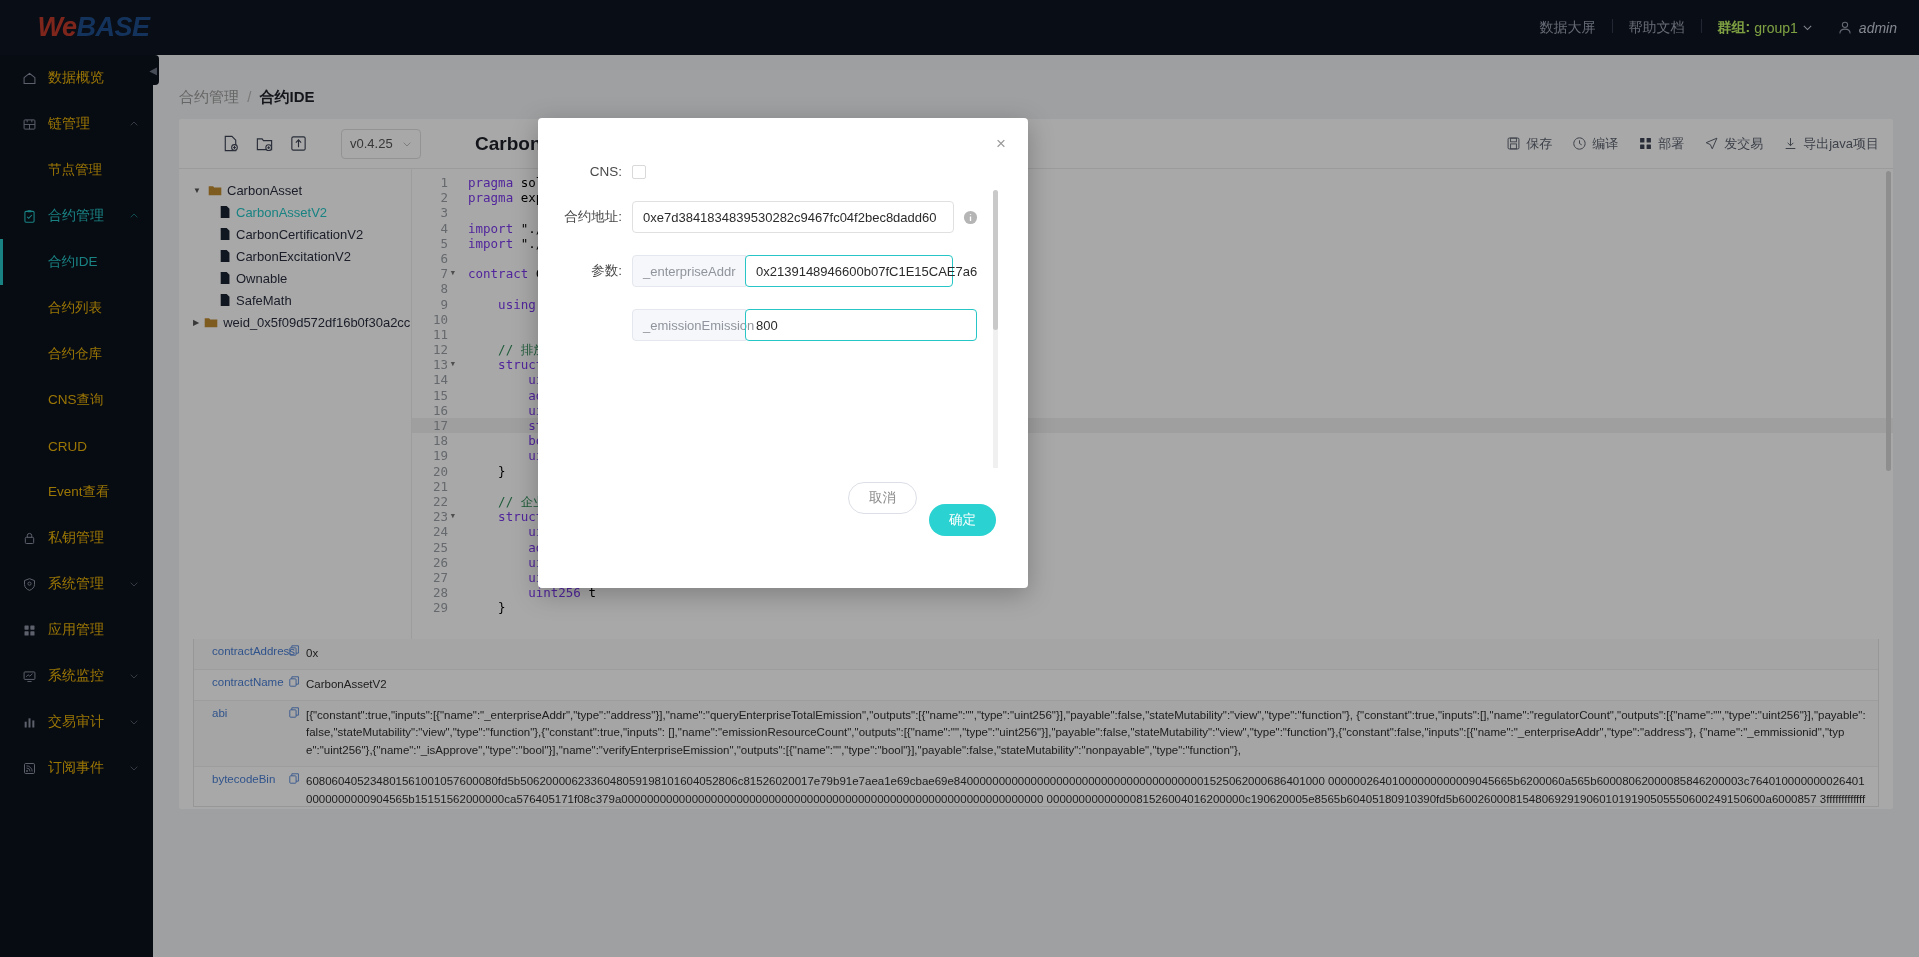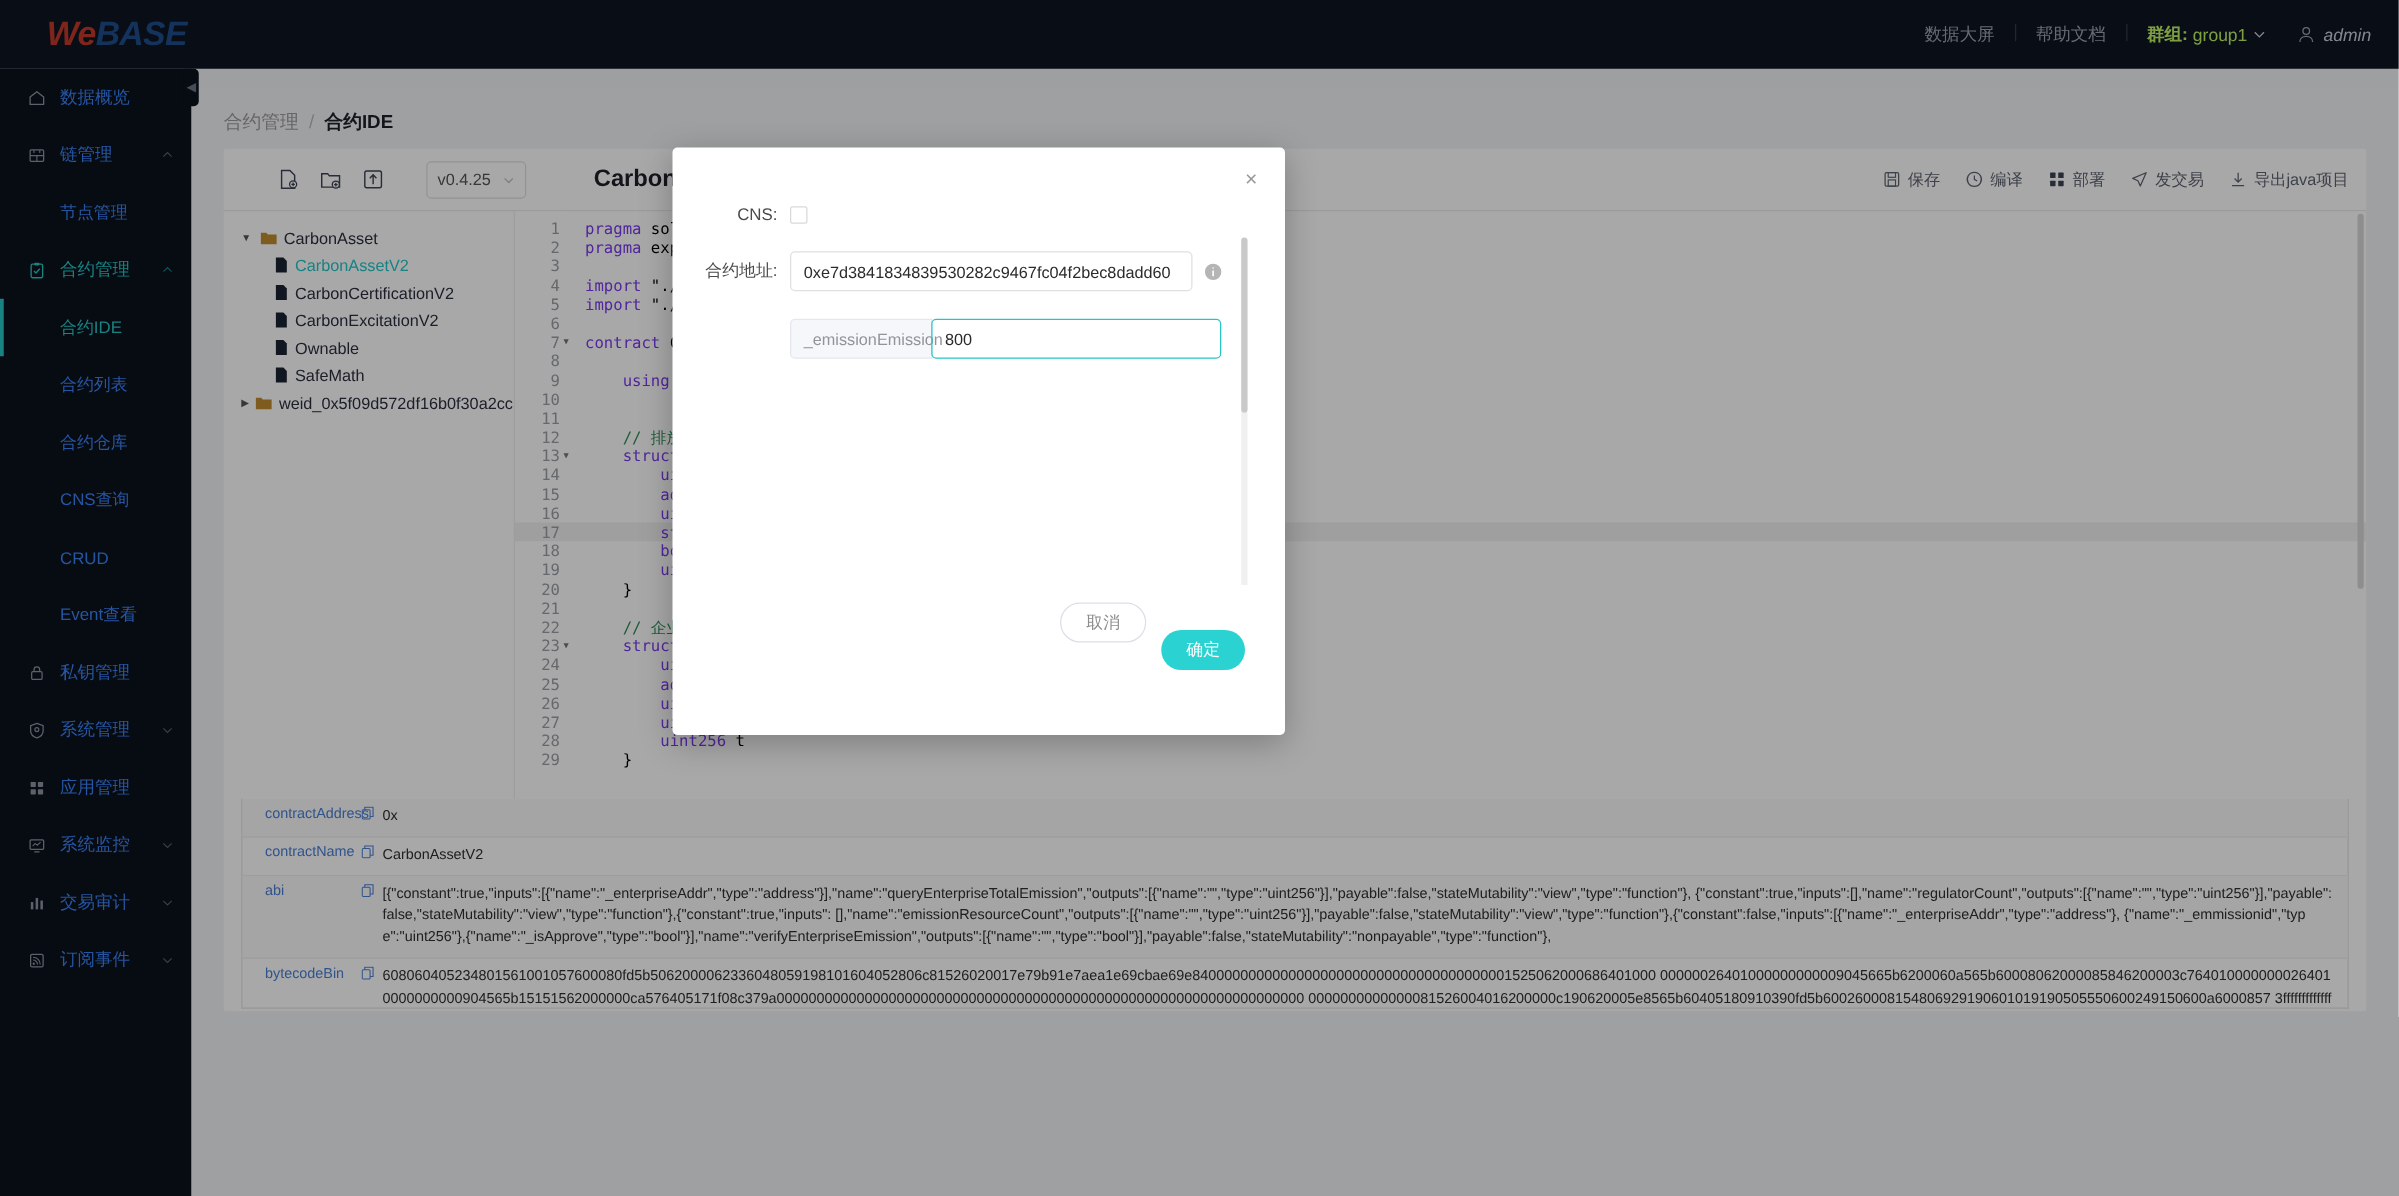--- a/index.html
+++ b/index.html
@@ -35,21 +35,21 @@
   .user-box { display: flex; align-items: center; gap: 6px; padding-left: 14px; cursor: pointer;}
   .user-box .uname { font-style: italic; color: #c8cdd8; }
 
   
   .sidebar {
     position: absolute; top: 55px; left: 0; width: 153px; height: 902px;
     background: #0c111c; overflow: hidden; z-index: 20;
   }
   .menu-item {
     height: 46px; display: flex; align-items: center; padding-left: 22px;
-    color: #3b82f6; font-size: 14px; cursor: pointer; position: relative;
+    color: #eab308; font-size: 14px; cursor: pointer; position: relative;
   }
   .menu-item .mi-icon { width: 26px; display:flex; align-items:center; }
   .menu-item .mi-label { flex: 1; }
   .menu-item .chev { margin-right: 14px; opacity: .6; }
   .menu-item.sub { padding-left: 48px; font-size: 13.5px; }
   .menu-item.active-parent { color: #26c6c6; }
   .menu-item.active-sub { color: #26c6c6; }
   .menu-item.active-sub::before {
     content: ""; position: absolute; left: 0; top: 0; width: 3px; height: 46px;
     background: #26c6c6;
@@ -684,20 +684,25 @@
         <span class="info-ic">
           <svg width="15" height="15" viewBox="0 0 16 16">
               <circle cx="8" cy="8" r="7" fill="#b5b5b5"></circle>
               <path d="M8 4.2 v0.9 M8 6.8 v5" stroke="#fff" stroke-width="1.4"></path>
             </svg>
         </span>
       </div>
 
 
 
+      <div class="param-row">
+        <div class="flabel">参数:</div>
+        <div class="param-name">_enterpriseAddr</div>
+        <div class="param-val w1">0x2139148946600b07fC1E15CAE7a6</div>
+      </div>
 
       <div class="param-row param-indent">
         <div class="param-name">_emissionEmission</div>
         <div class="param-val w2">800</div>
       </div>
 
     </div>
 
     <div class="modal-foot">
       <div class="btn ghost">取消</div>

